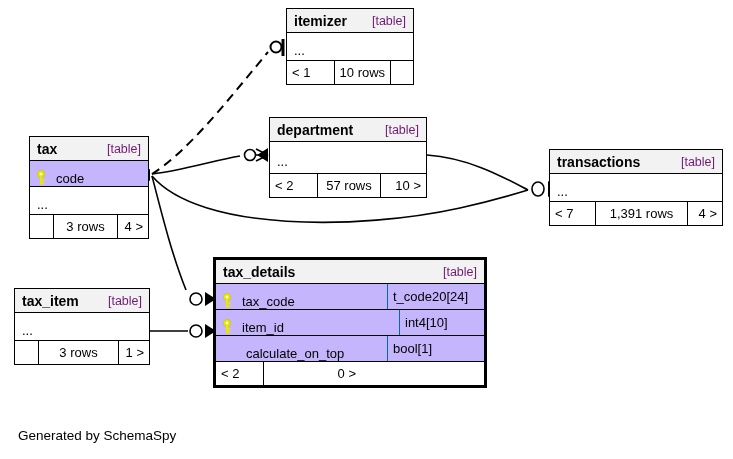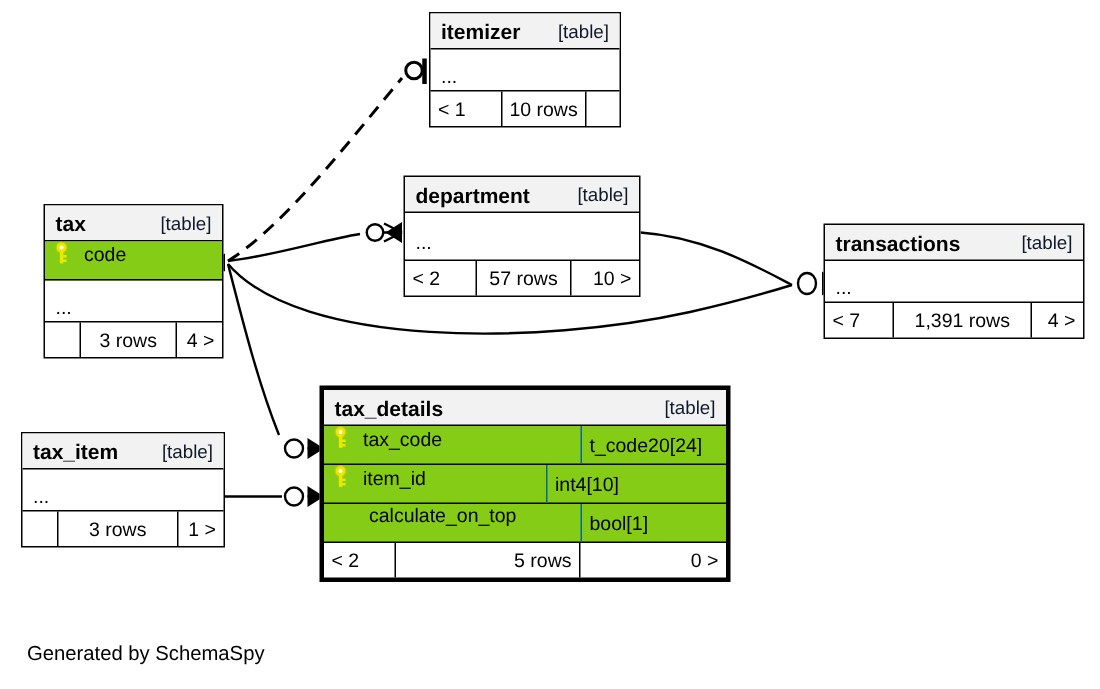--- a/index.html
+++ b/index.html
@@ -51,29 +51,29 @@
     white-space: nowrap;
   }
   .tname {
     font-weight: bold;
     font-size: 14px;
   }
   .ttag {
     margin-left: auto;
     padding-left: 10px;
     font-size: 12.5px;
-    color: #0f172a;
+    color: #701a75;
   }
   .row {
     height: 26px;
     display: flex;
-    align-items: flex-start;
+    align-items: flex-end;
     border-bottom: 1px solid #000000;
     box-sizing: border-box;
-    background: #84cc16;
+    background: #c4b5fd;
   }
   .row:last-child { border-bottom: none; }
   .colname {
     flex: 1 1 auto;
     display: flex;
     align-items: center;
     padding: 0 6px;
     box-sizing: border-box;
     overflow: hidden;
     white-space: nowrap;
@@ -287,33 +287,32 @@
           <svg viewBox="0 0 14 16" width="14" height="16" xmlns="http://www.w3.org/2000/svg">
             <circle cx="5" cy="4" r="3.6" fill="#e8e800" stroke="#c9c900" stroke-width="0.8"></circle>
             <circle cx="5" cy="4" r="1.3" fill="#ffffff"></circle>
             <rect x="3.9" y="6" width="2.3" height="8.6" fill="#e8e800"></rect>
             <rect x="6" y="9" width="2.4" height="1.7" fill="#e8e800"></rect>
             <rect x="6" y="12" width="2.4" height="1.7" fill="#e8e800"></rect>
           </svg>
         </span>
         <span>item_id</span>
       </div>
-      <div class="coltype" style="width:120px">int4[10]</div>
+      <div class="coltype" style="width:85px">int4[10]</div>
     </div>
 
     <div class="row">
       <div class="colname indent">
         <span>calculate_on_top</span>
       </div>
       <div class="coltype" style="width:97px">bool[1]</div>
     </div>
 
     <div class="footer">
       <div class="fcell left" style="width:48px">&lt; 2</div>
-      <div class="fcell right" style="flex:1 1 auto">5 rows</div>
       <div class="fcell right" style="width:97px">0 &gt;</div>
     </div>
   </div>
 
   <div class="table" id="tbl-taxitem">
     <div class="thead">
       <span class="tname">tax_item</span>
       <span class="ttag">[table]</span>
     </div>
     <div class="ellipsis-row">

